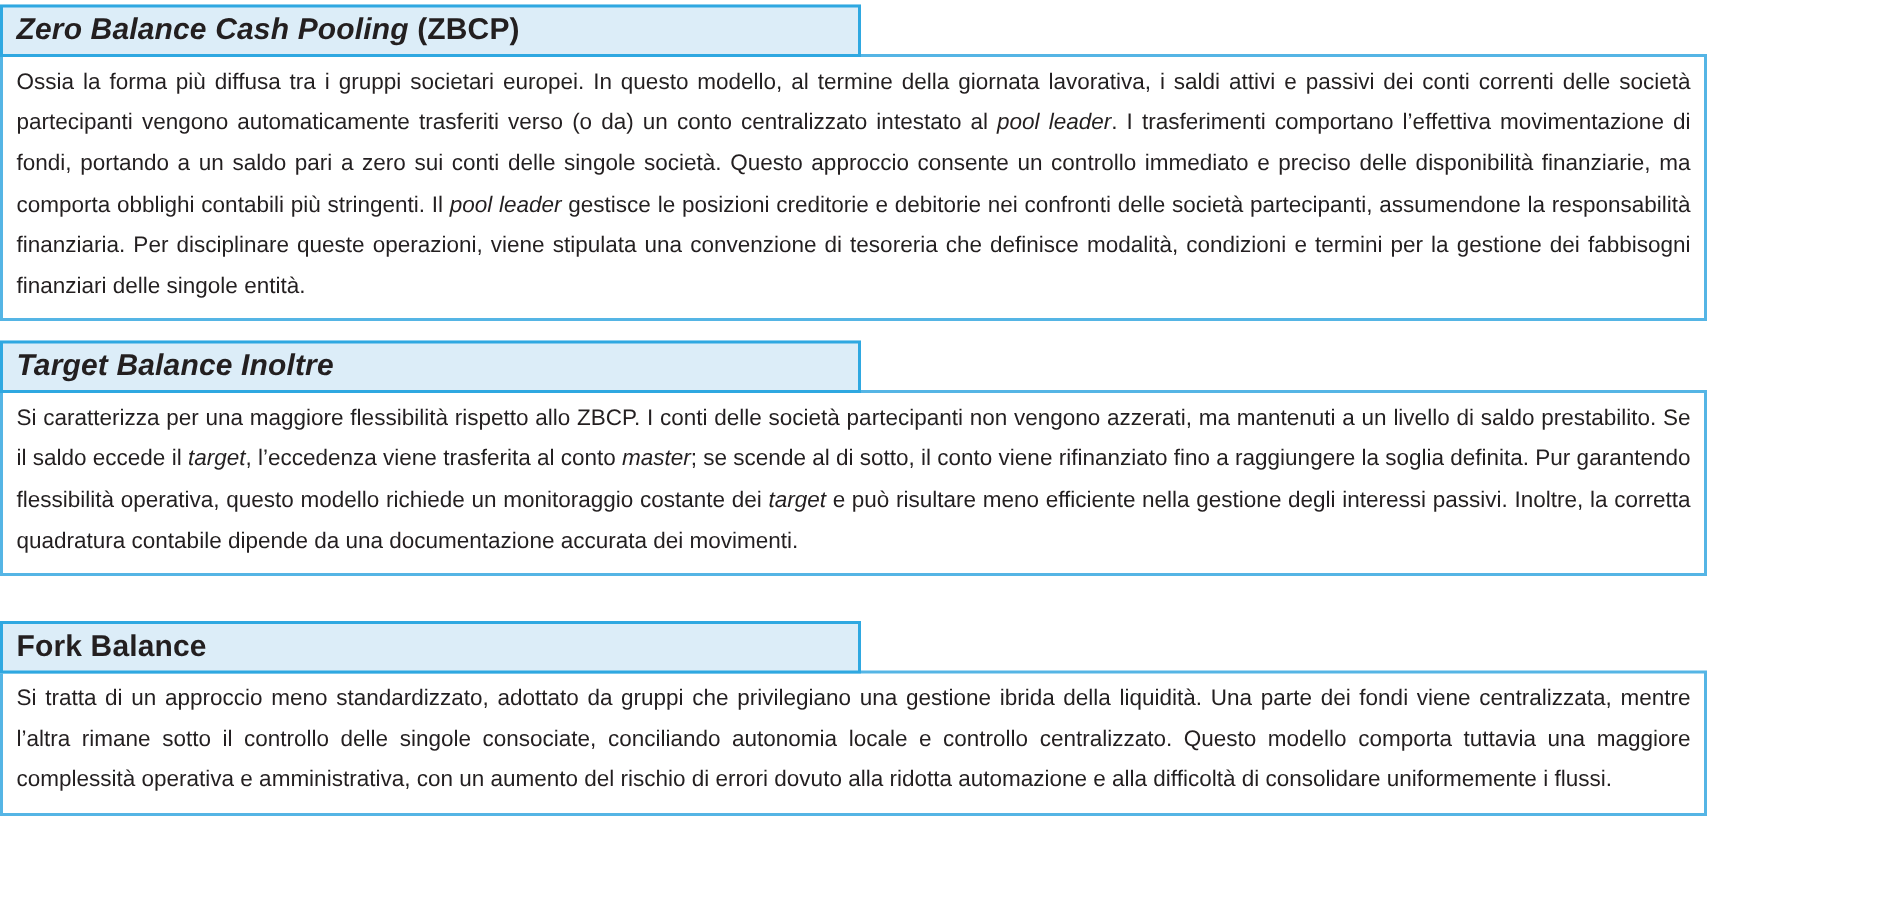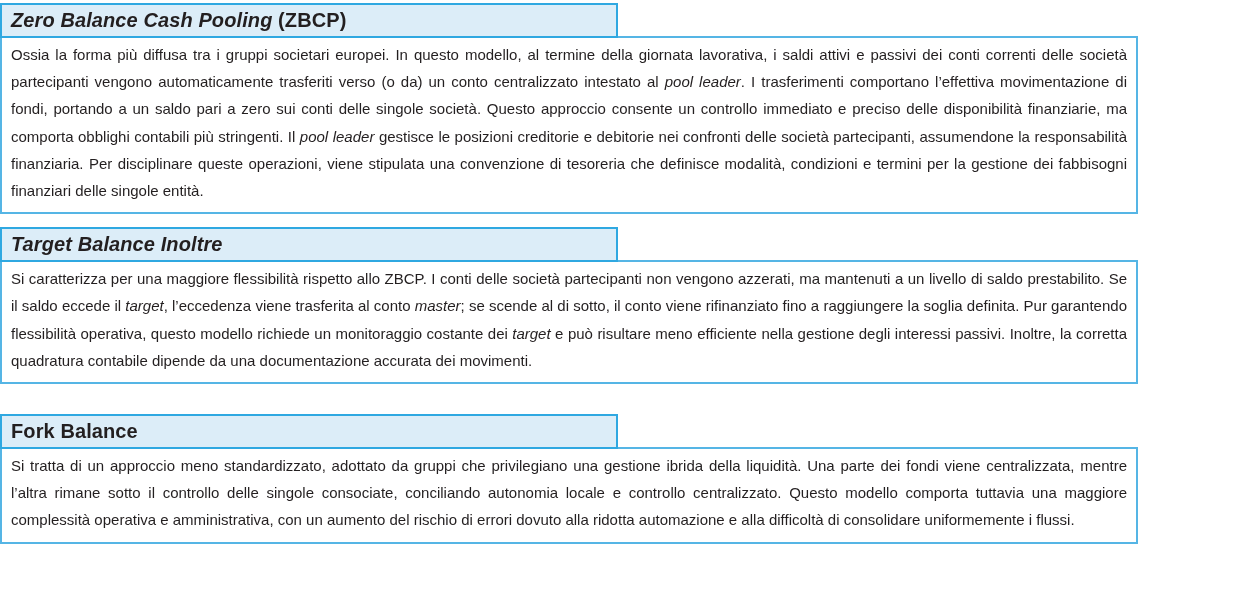--- a/index.html
+++ b/index.html
@@ -24,21 +24,21 @@
   }
   .section{
     margin-bottom:13px;
     position:relative;
   }
   .section:last-child{margin-bottom:0;margin-top:30px;}
   .section-header{
     position:relative;
     z-index:2;
     box-sizing:border-box;
-    width:618px;
+    width:574px;
     border:2px solid var(--border-blue);
     background:var(--header-fill);
     font-size:20px;
     line-height:26px;
     padding:2px 8px 3px 9px;
     letter-spacing:0.1px;
   }
   .section-body{
     position:relative;
     z-index:1;

